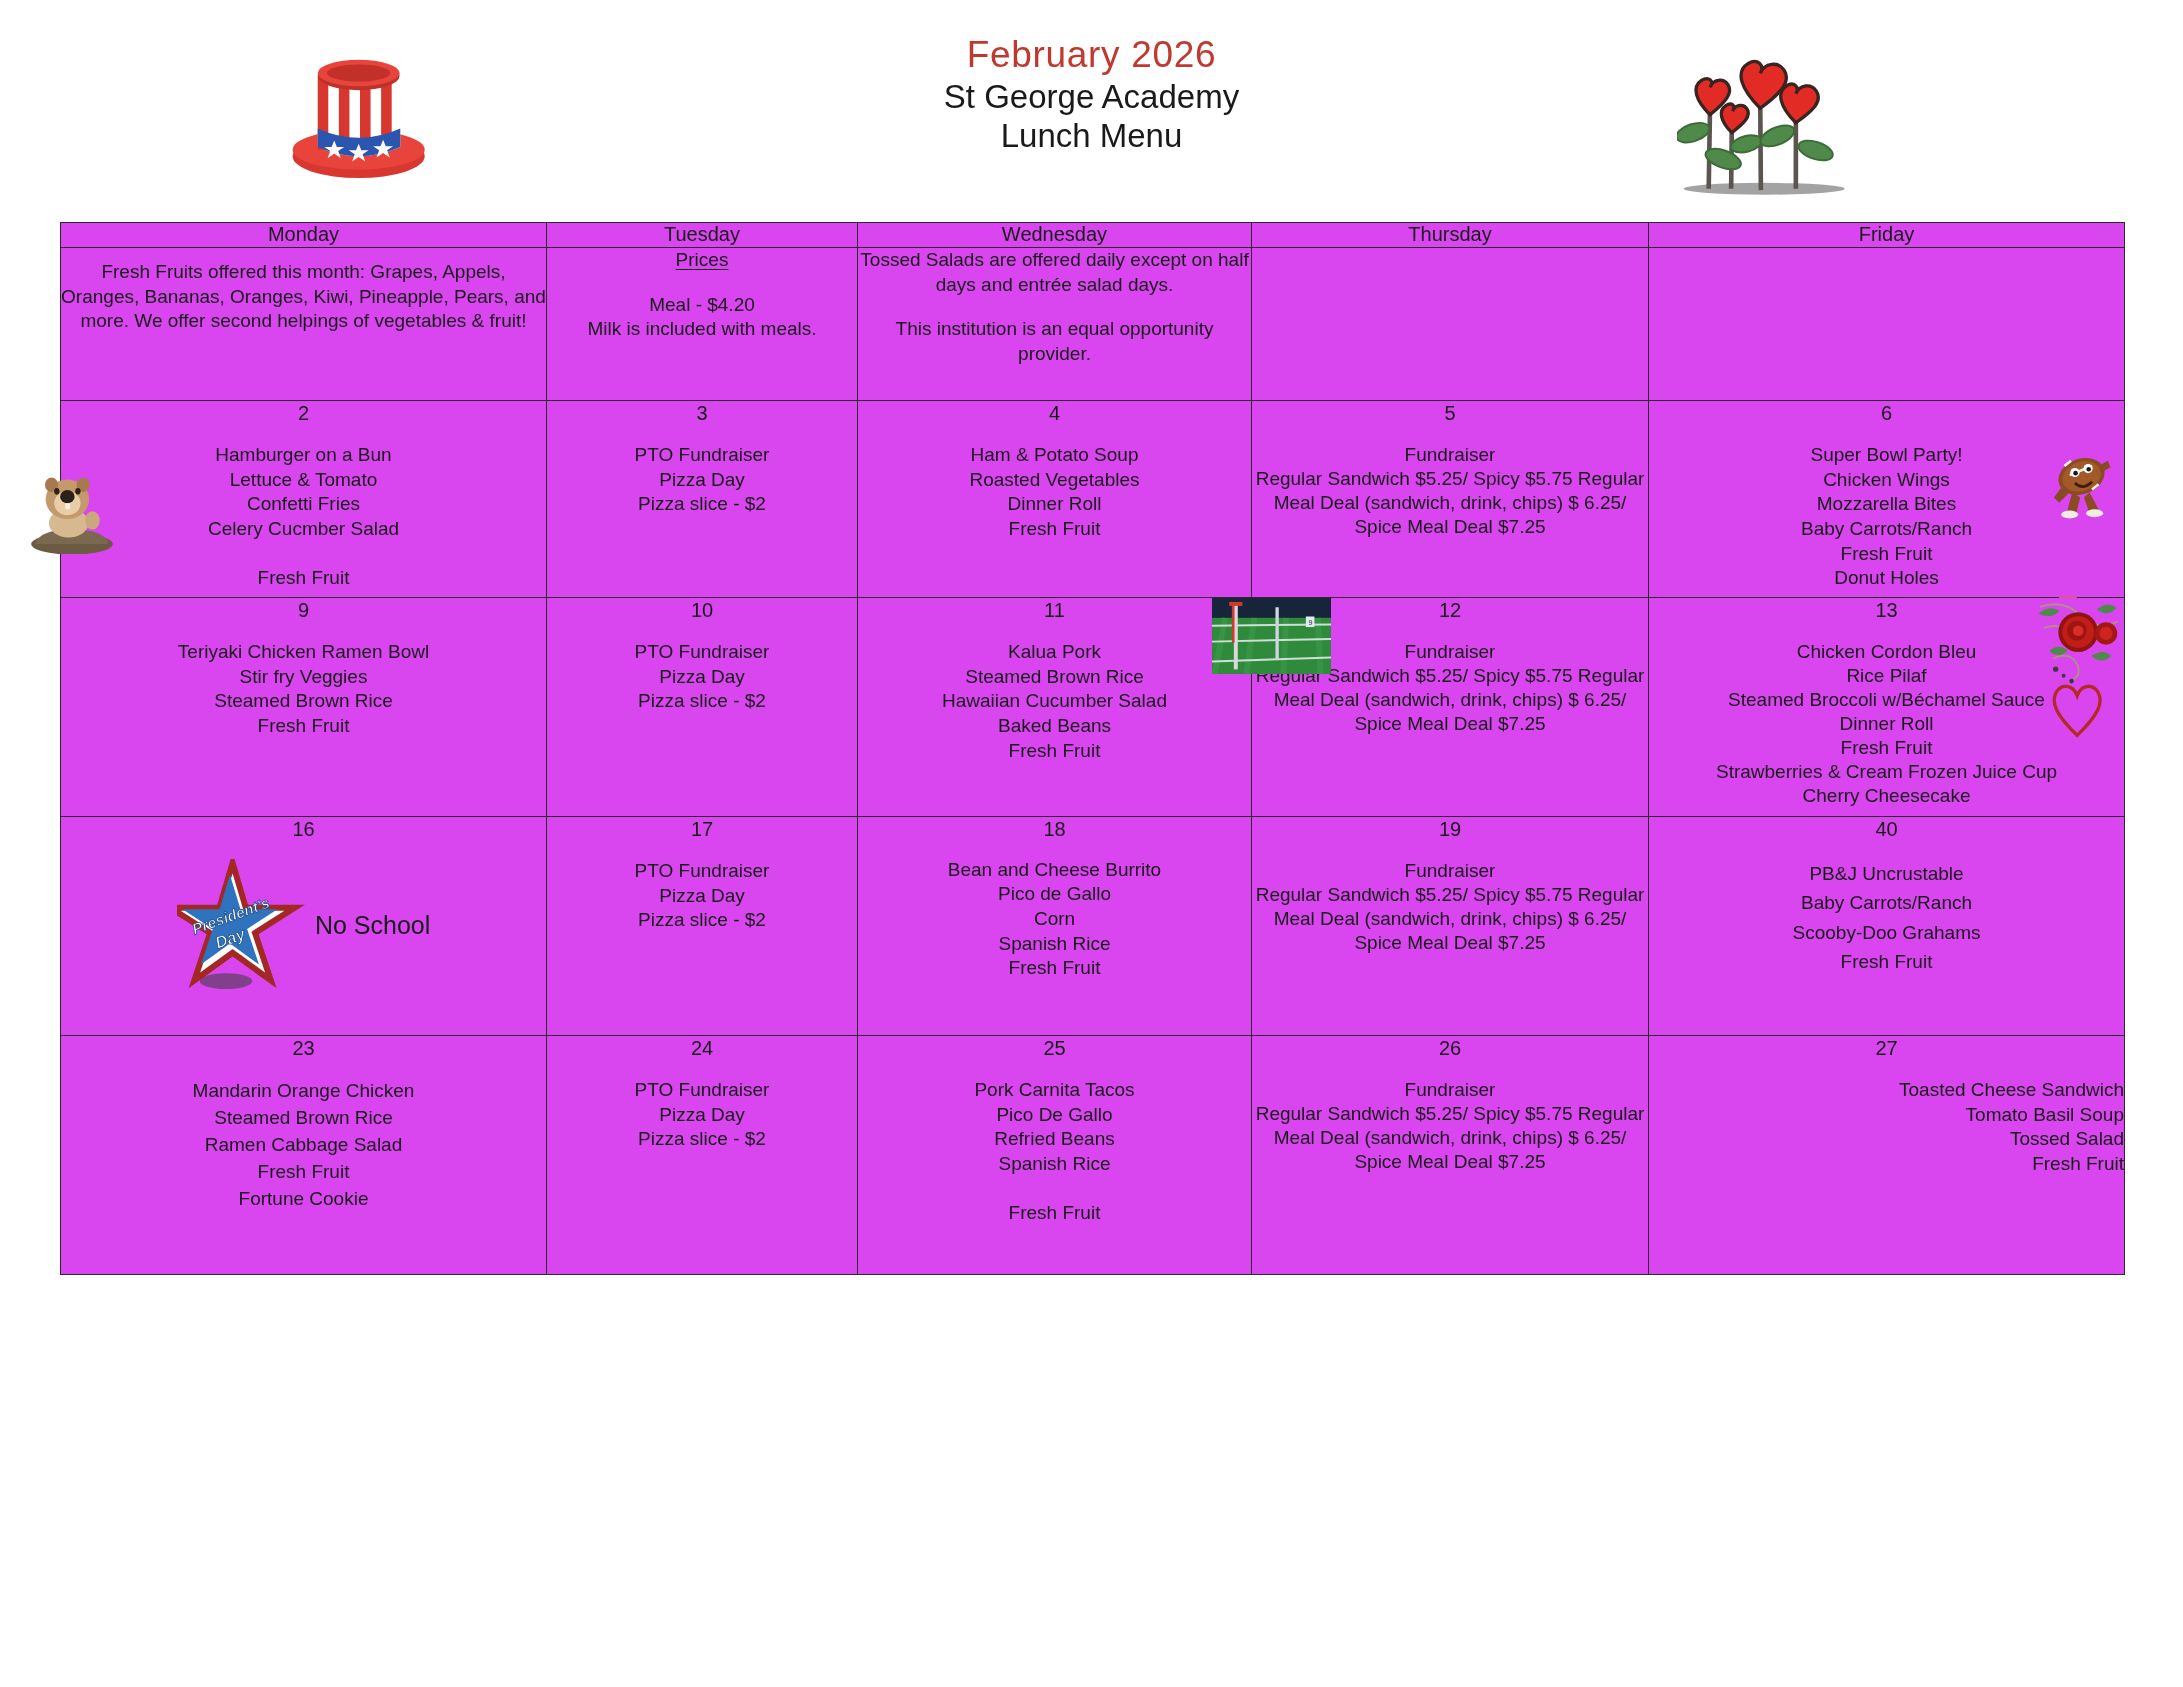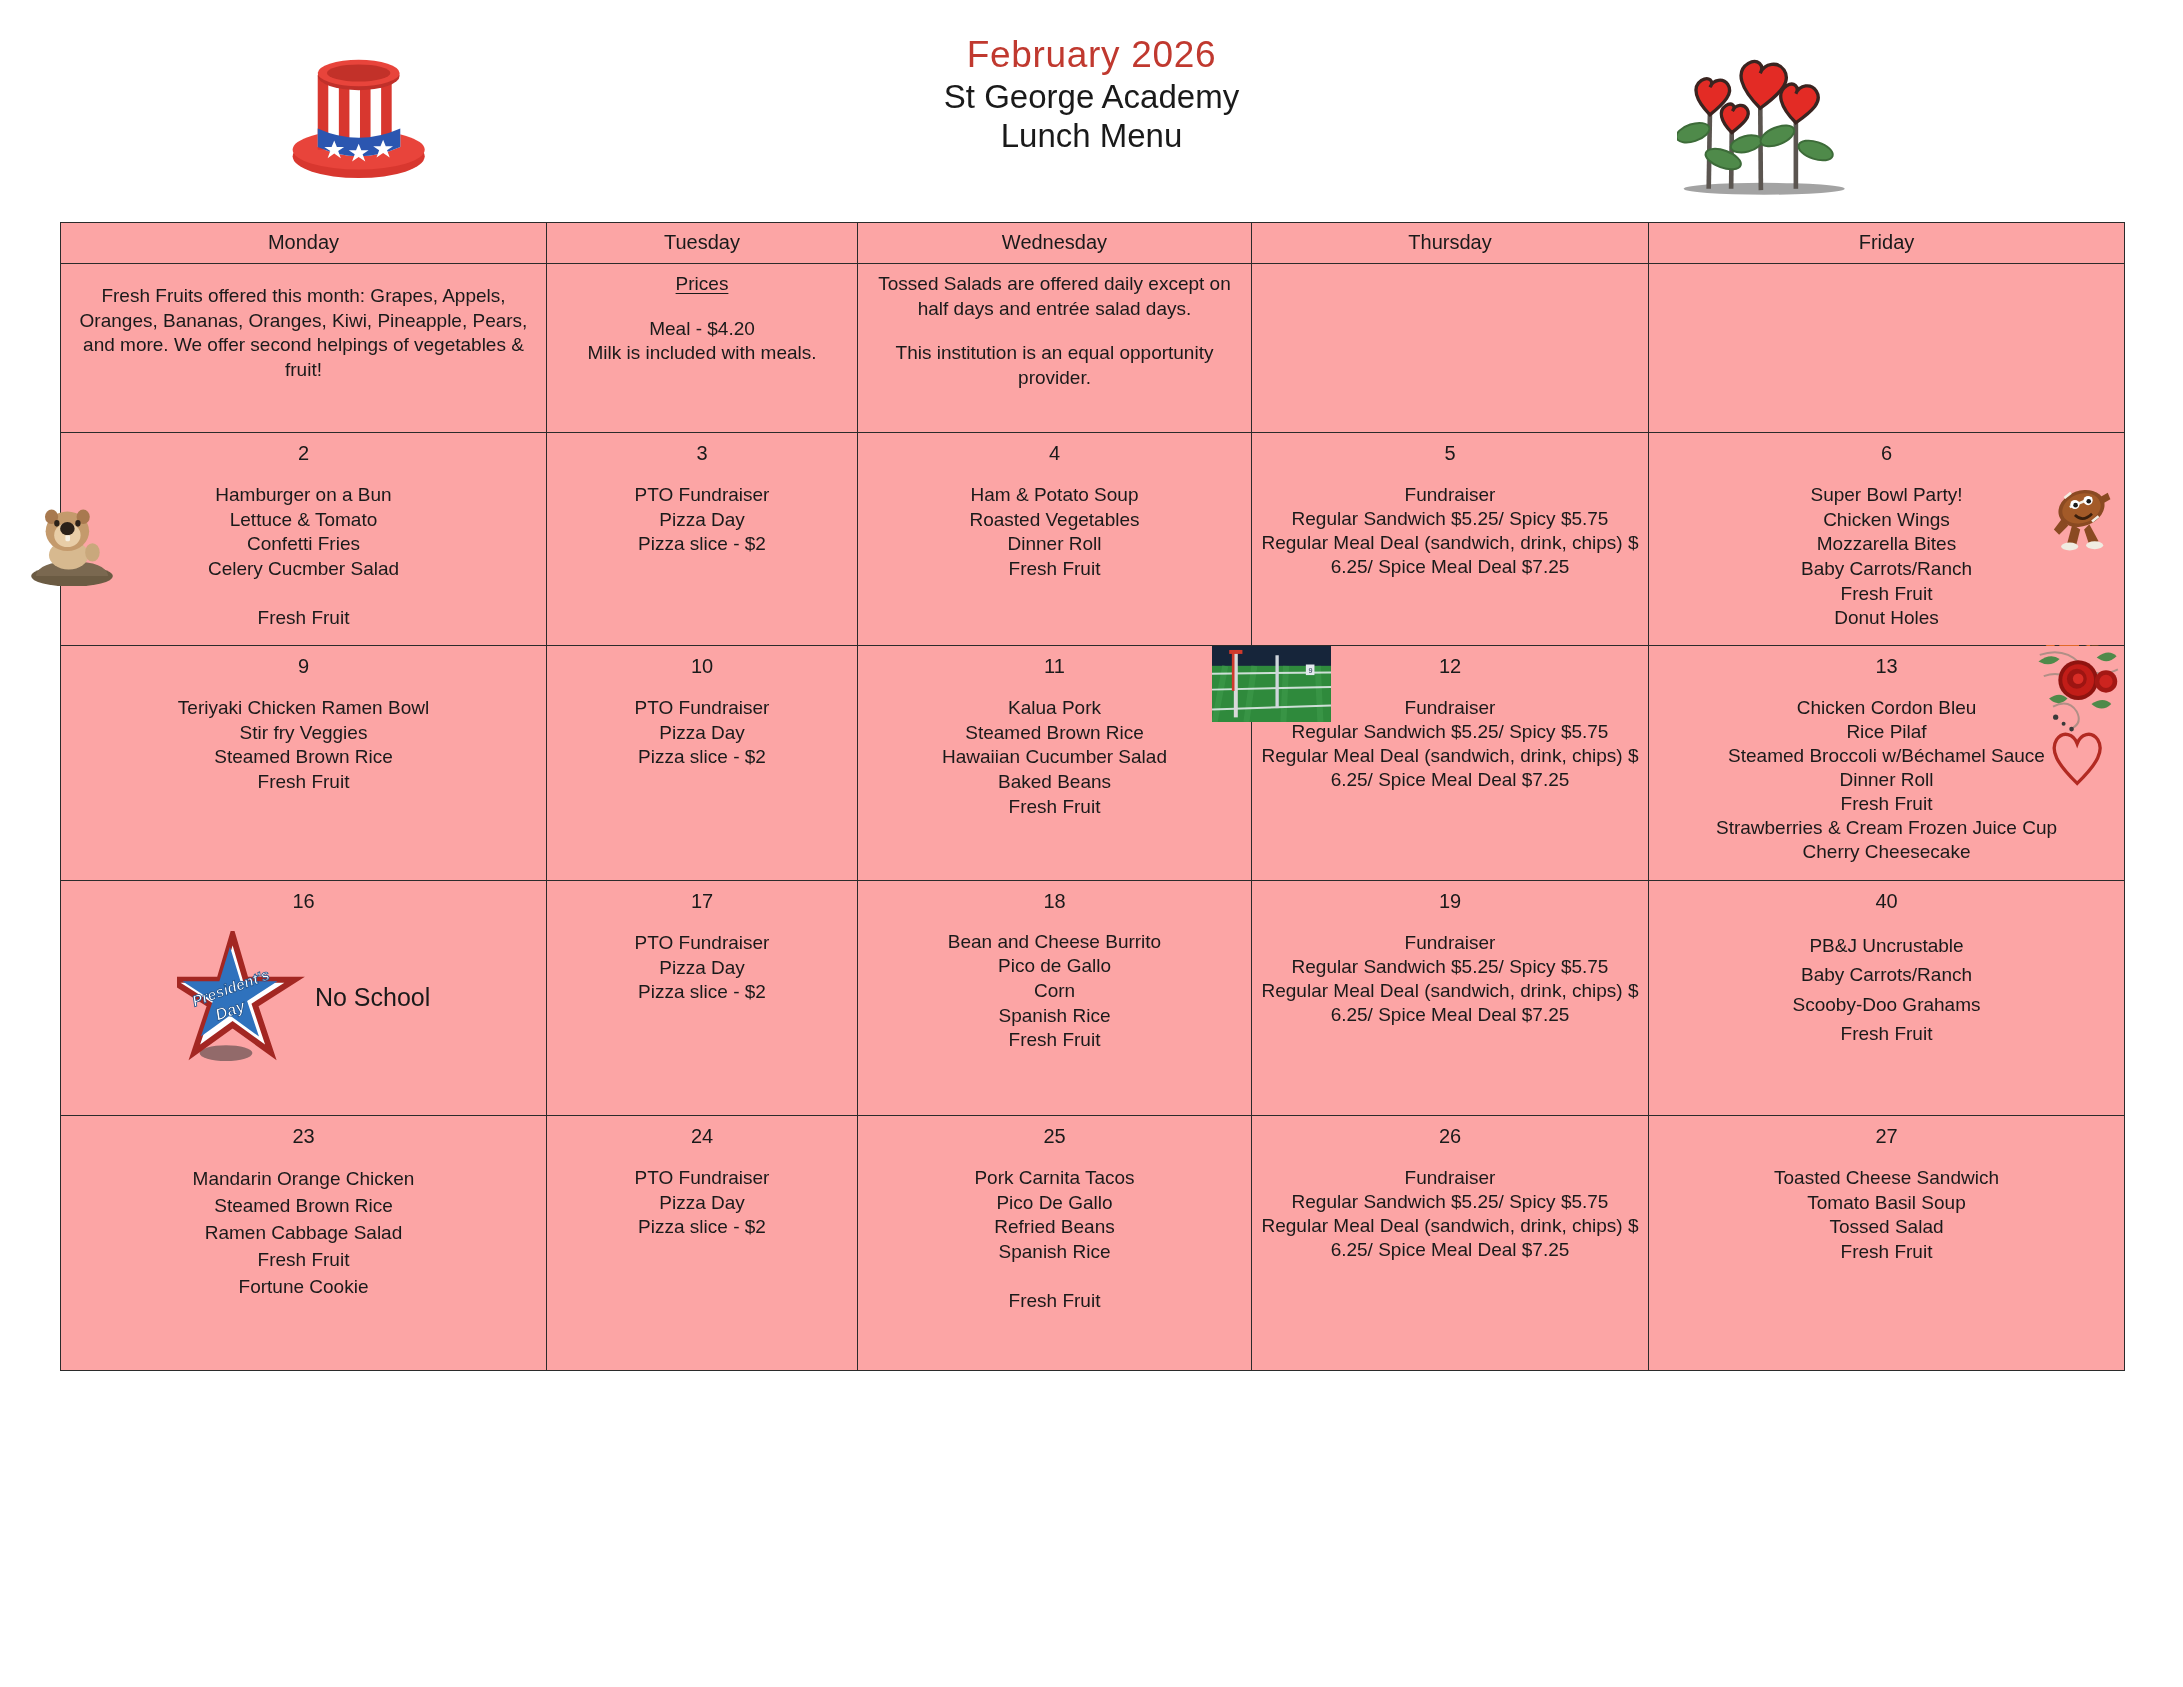--- a/index.html
+++ b/index.html
@@ -57,23 +57,23 @@
     position: absolute;
     left: 60px;
     top: 222px;
     width: 2064px;
     border-collapse: collapse;
     table-layout: fixed;
   }
   .calendar td, .calendar th {
     border: 1.3px solid #2b2b2b;
     vertical-align: top;
-    padding: 8px;
+    padding: 0;
     position: relative;
-    background: #fca5a5;
+    background: #d946ef;
   }
   .dow {
     text-align: center;
     font-size: 20px;
     font-weight: 400;
     padding: 5.3px 0 6.6px 0;
     height: 24px;
     border-bottom: 2px solid #2b2b2b;
   }
   col.c-mon  { width: 486px; }
@@ -515,21 +515,21 @@
       </td>
 
       <td class="day-cell last">
         <div class="date-num">26</div>
         <div class="menu-lines tight">Fundraiser
 Regular Sandwich $5.25/ Spicy $5.75 Regular Meal Deal (sandwich, drink, chips) $ 6.25/ Spice Meal Deal $7.25</div>
       </td>
 
       <td class="day-cell last">
         <div class="date-num">27</div>
-        <div class="menu-lines" style="margin-top:7px;">Toasted Cheese Sandwich
+        <div class="menu-lines" style="margin-top:7px;text-align:right;">Toasted Cheese Sandwich
 Tomato Basil Soup
 Tossed Salad
 Fresh Fruit</div>
       </td>
     </tr>
 
   </tbody>
 </table>
 
 

